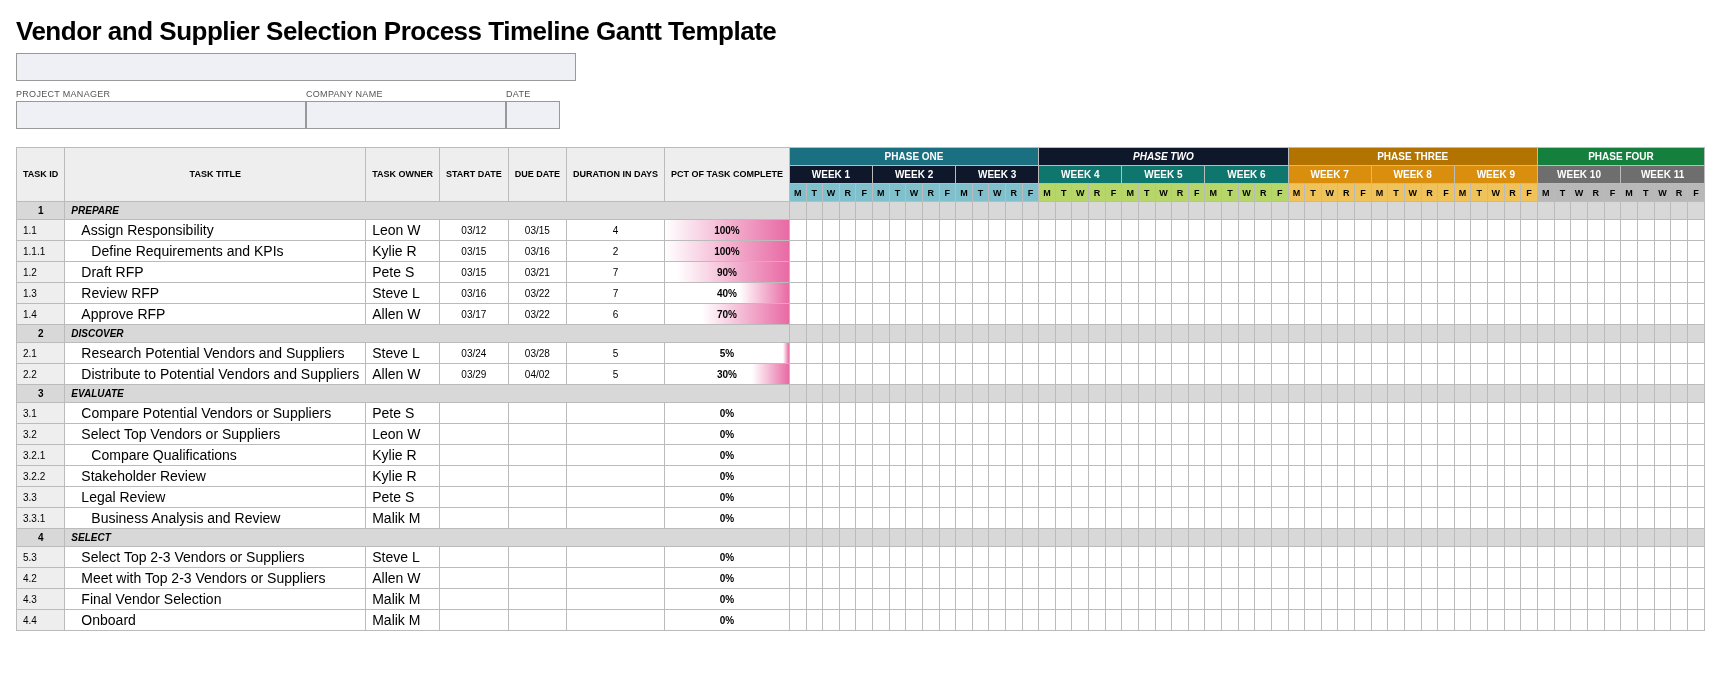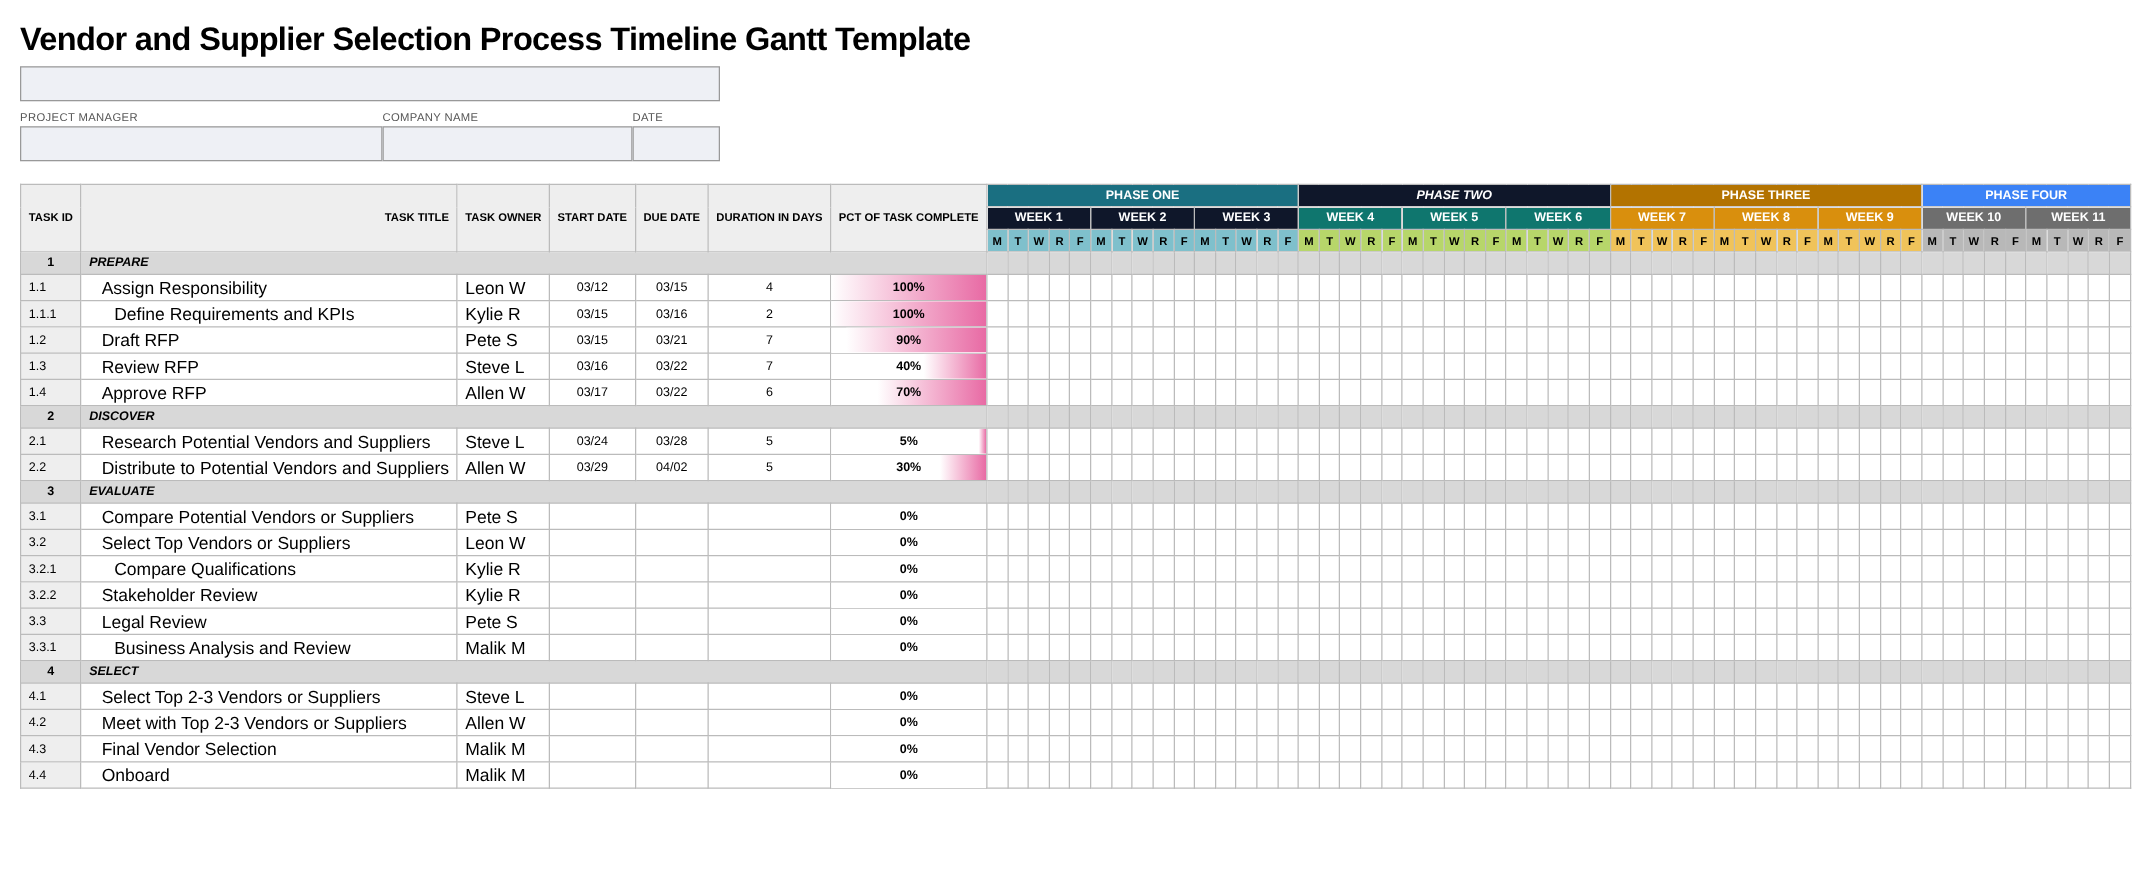--- a/index.html
+++ b/index.html
@@ -49,21 +49,21 @@
   .col-own  { width: 56px; }
   .col-sd   { width: 56px; }
   .col-dd   { width: 56px; }
   .col-dur  { width: 62px; }
   .col-pct  { width: 72px; }
   .col-day  { width: 17px; }
 
   .hdr-label {
     background: #eee;
     font-size: 9px;
-    text-align: right;
+    text-align: center;
     padding: 2px 6px !important;
     vertical-align: middle;
     line-height: 1.1;
   }
   .hdr-label.center { text-align: left; }
   .phase-hdr { color: #fff; font-size: 10px; text-align: center; }
   .week-hdr  { font-size: 10px; text-align: center; }
   .day-hdr   { font-size: 9px; text-align: center; }
 
   .section-row td { background: #d8d8d8; font-weight: bold; }
@@ -91,21 +91,21 @@
   
   .ph1-h { background:#1a6f81; } .ph1-w { background:#0f172a; color:#fff; } .ph1-d { background:#7fc0cc; font-weight:bold; }
   .ph1-bar { background:#2c8698; }
 
   .ph2-h { background:#0f172a;font-style:italic; } .ph2-w { background:#0f766e; color:#fff; } .ph2-d { background:#b7d66a; font-weight:bold; }
   .ph2-bar { background:#6f9a1c; }
 
   .ph3-h { background:#b37300; } .ph3-w { background:#d98f0d; color:#fff; } .ph3-d { background:#f0c35a; font-weight:bold; }
   .ph3-bar { background:#e59b16; }
 
-  .ph4-h { background:#3b82f6; } .ph4-w { background:#6e6e6e; color:#fff; } .ph4-d { background:#b8b8b8; font-weight:bold; }
+  .ph4-h { background:#15803d; } .ph4-w { background:#6e6e6e; color:#fff; } .ph4-d { background:#b8b8b8; font-weight:bold; }
   .ph4-bar { background:#5a5a5a; }
 </style>
 </head>
 <body>
 
 <h1>Vendor and Supplier Selection Process Timeline Gantt Template</h1>
 
 <div class="field-row">
   <div class="field" style="width:560px">
     <input class="field-input" value="" style="">
@@ -113,21 +113,21 @@
 </div>
 <div class="field-row">
   <div class="field" style="width:290px">
     <span class="field-label">PROJECT MANAGER</span>
     <input class="field-input" value="" style="">
   </div>
   <div class="field" style="width:200px">
     <span class="field-label">COMPANY NAME</span>
     <input class="field-input" value="" style="">
   </div>
-  <div class="field" style="width:70px">
+  <div class="field" style="width:54px">
     <span class="field-label">DATE</span>
     <input class="field-input" value="" style="">
   </div>
 </div>
 
 <table class="gantt" id="gantt">
     <colgroup>
       <col class="col-id">
       <col class="col-task">
       <col class="col-own">
@@ -1339,21 +1339,21 @@
         <td></td>
         <td></td>
         <td></td>
         <td></td>
         <td></td>
         <td></td>
         <td></td>
         <td></td>
       </tr>
       <tr class="task-row">
-        <td class="cell-id">4.1</td>
+        <td class="cell-id">5.3</td>
         <td class="cell-txt" style="padding-left:16px !important">Select Top 2-3 Vendors or Suppliers</td>
         <td class="cell-txt">Steve L</td>
         <td class="cell-ctr"></td>
         <td class="cell-ctr"></td>
         <td class="cell-ctr"></td>
         <td class="pct-cell"><span class="pct-val">0%</span></td>
         <td></td>
         <td></td>
         <td></td>
         <td></td>

